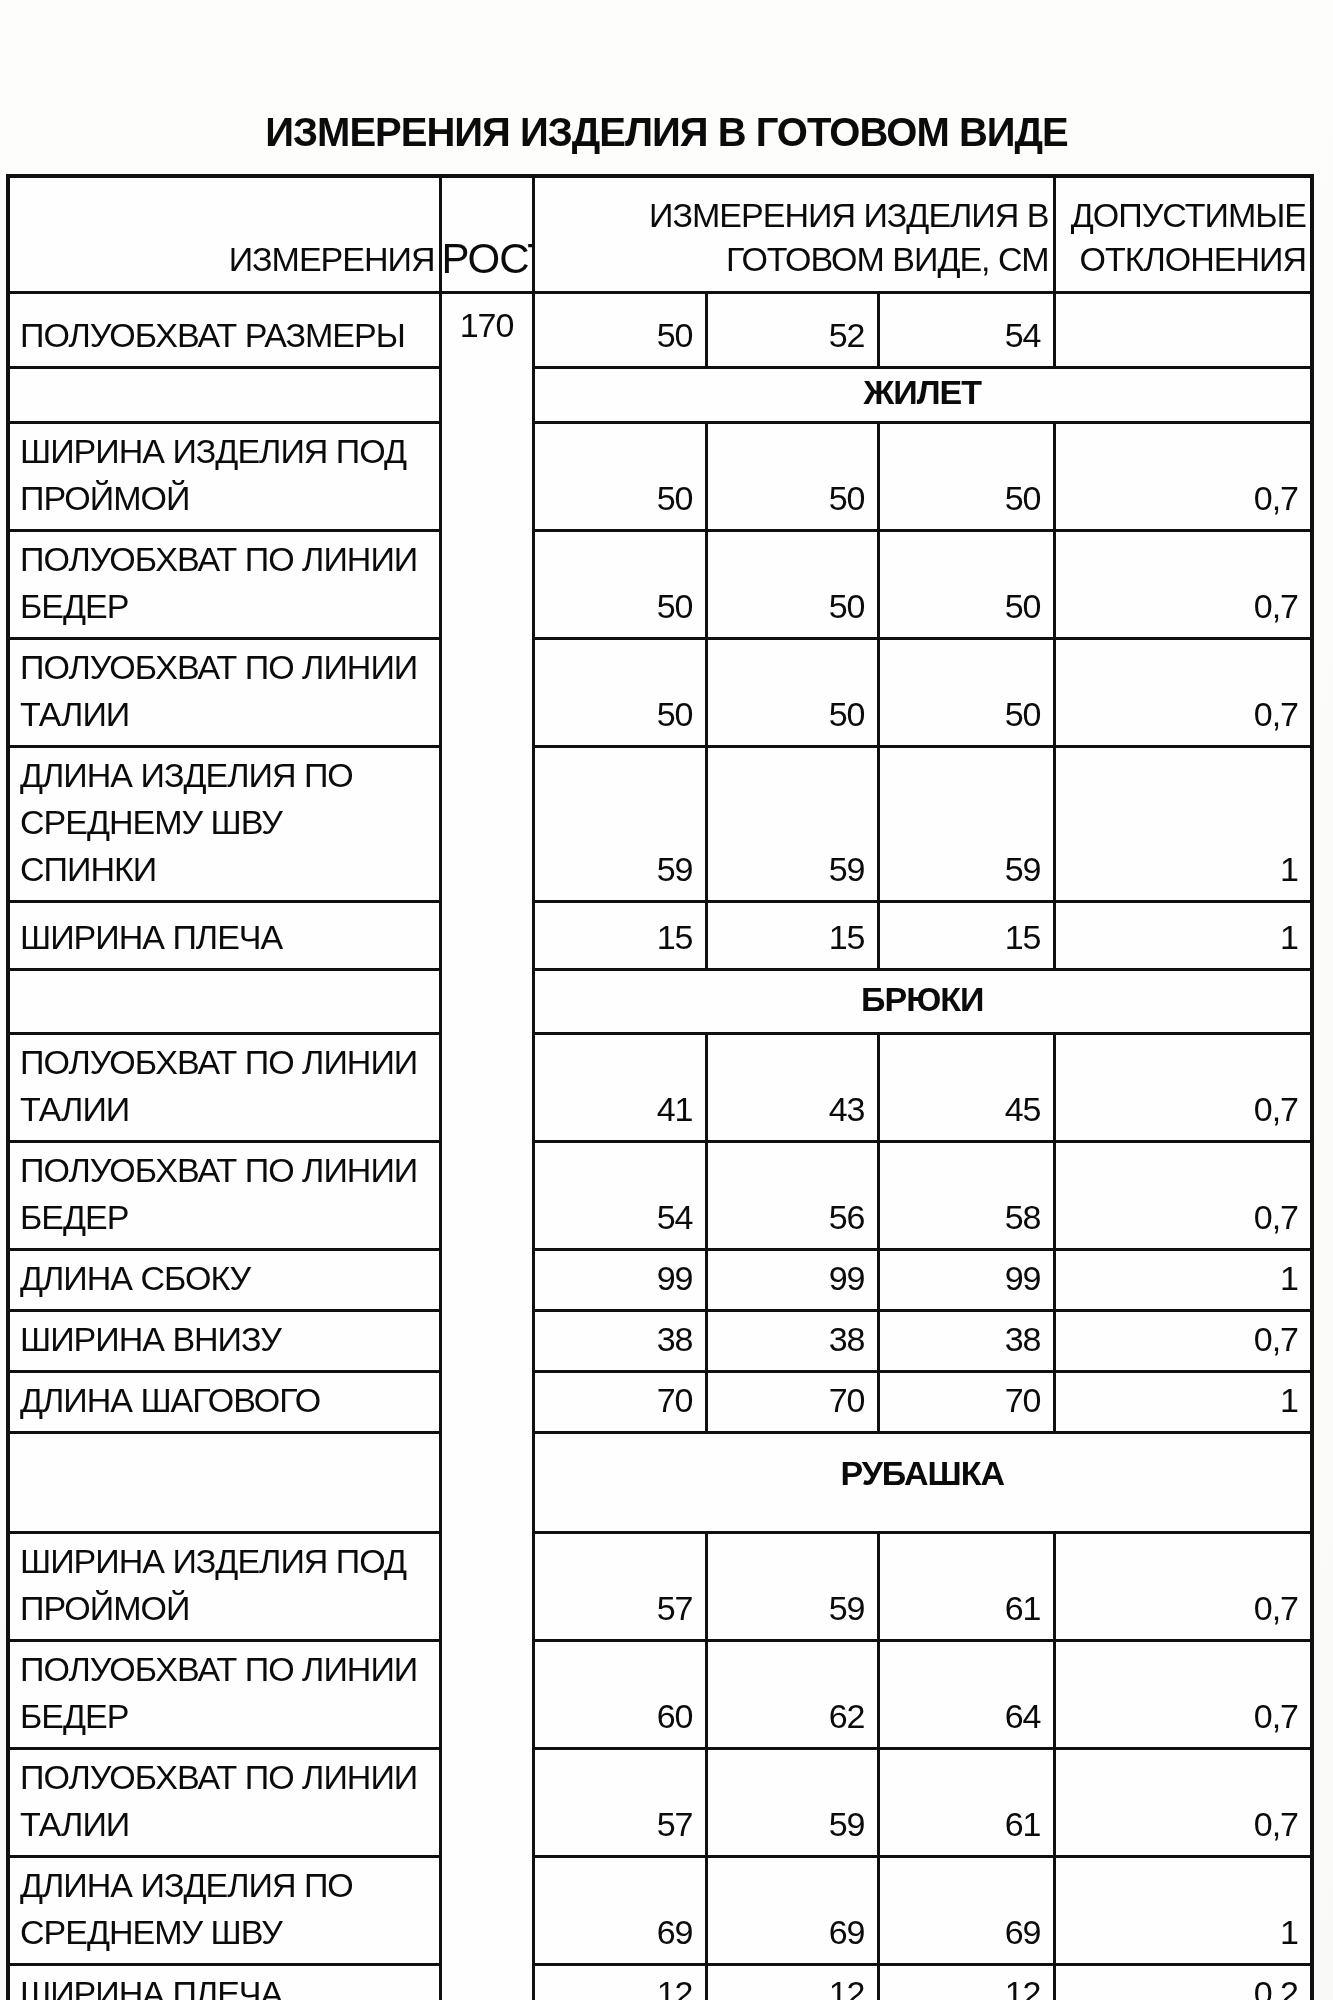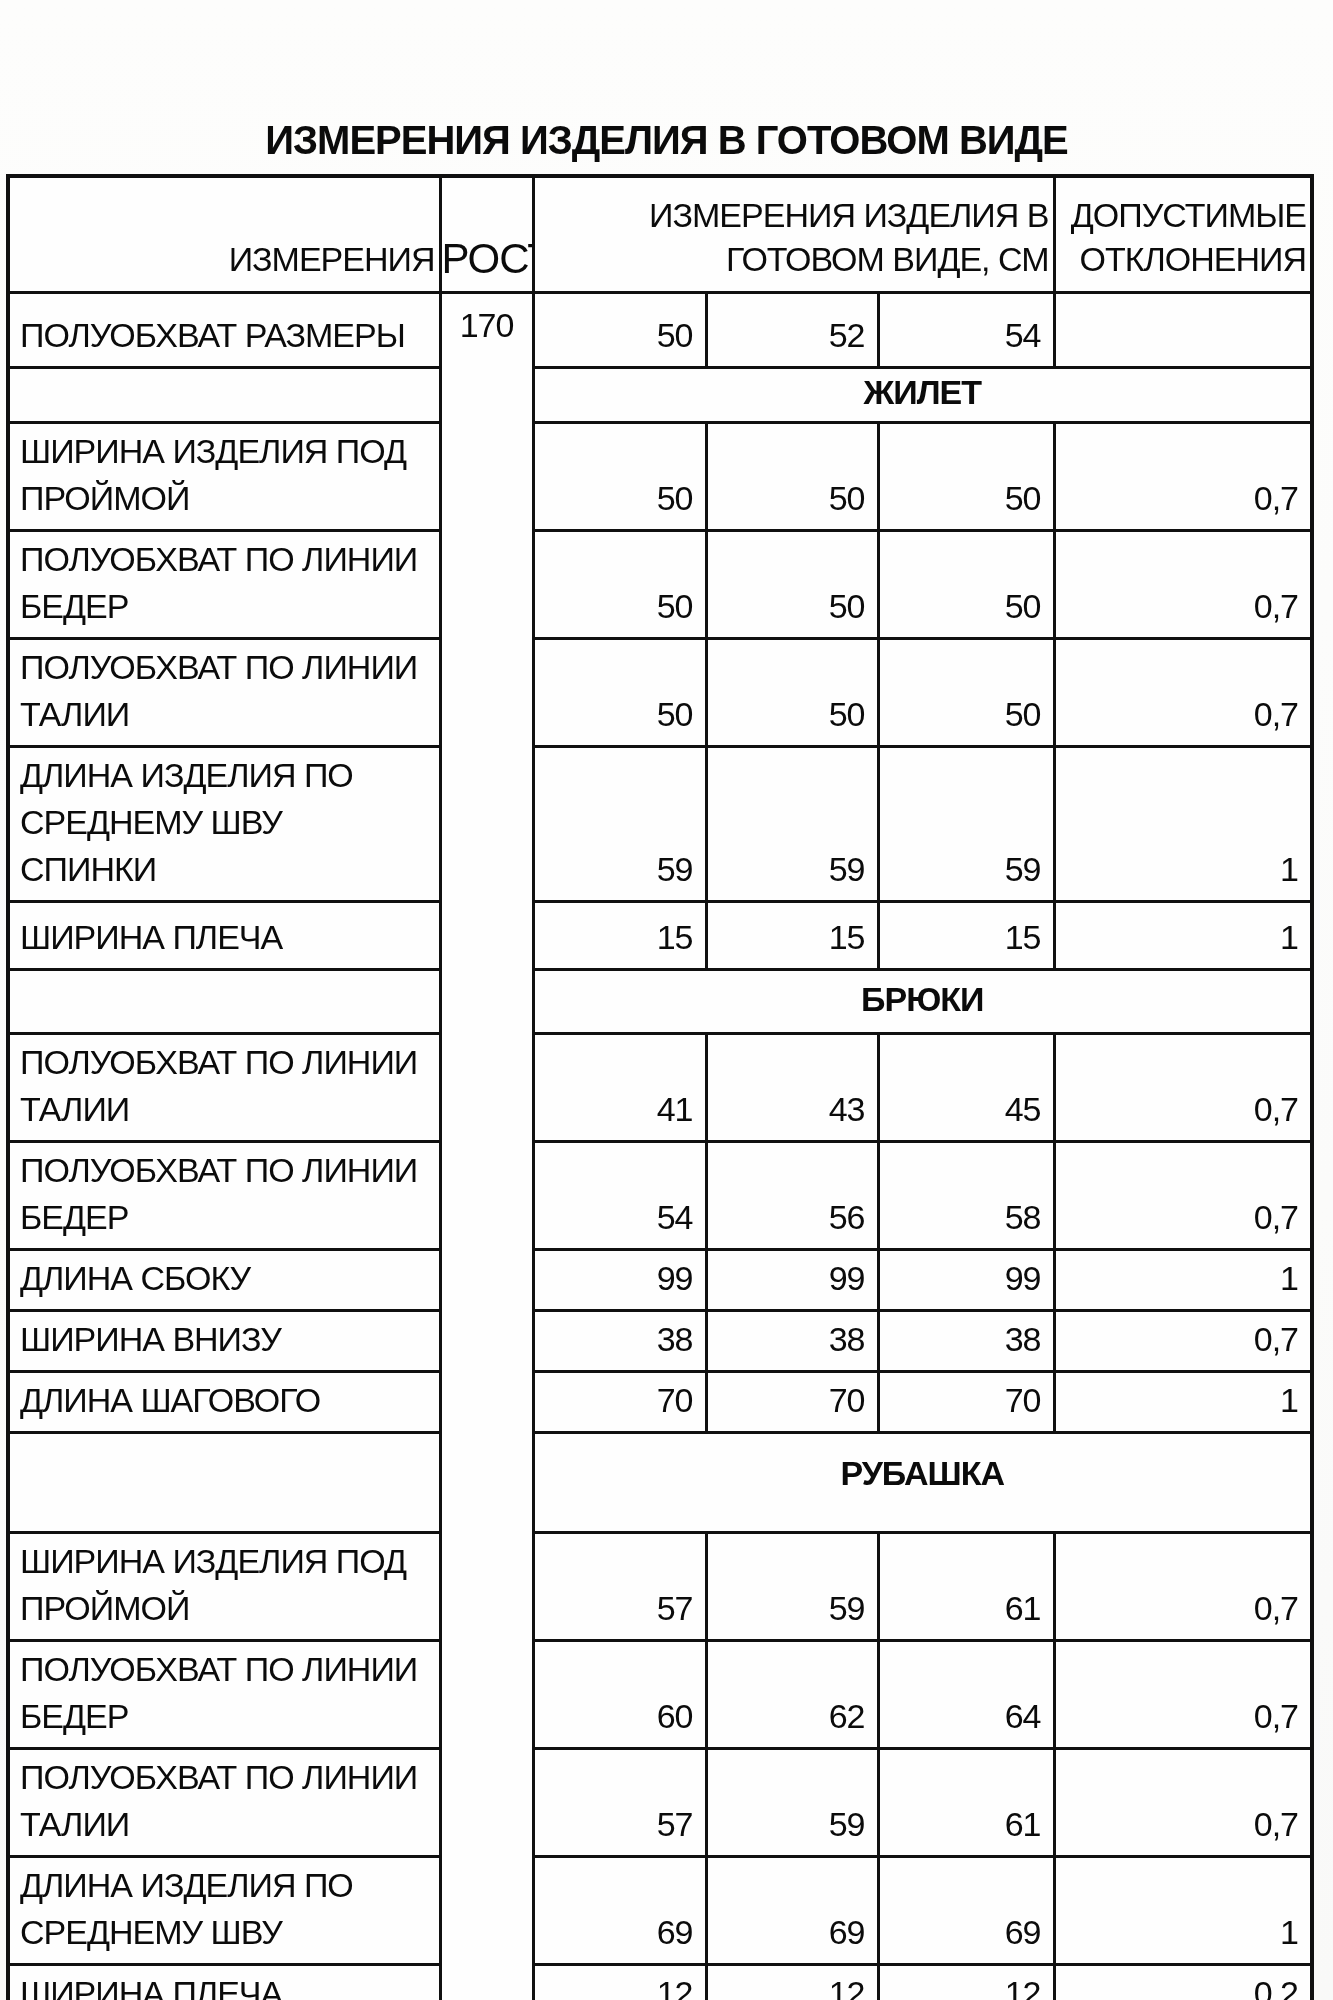--- a/index.html
+++ b/index.html
@@ -5,21 +5,21 @@
   html,body{margin:0;padding:0;}
   .page{
     position:relative;
     width:1333px;height:2000px;
     background:linear-gradient(180deg,#fdfdfc 0%,#fbfbfa 60%,#f9f9f8 100%);
     font-family:"Liberation Sans","DejaVu Sans",sans-serif;
     color:#0b0b0b;
     overflow:hidden;
   }
   .doc-title{
-    position:absolute;top:116px;left:0;width:100%;
+    position:absolute;top:108px;left:0;width:100%;
     text-align:center;
     font-size:40px;font-weight:700;letter-spacing:-1px;
     line-height:48px;
     white-space:nowrap;
   }
   table.meas-table{
     position:absolute;left:6px;top:174px;
     width:1304px;
     border-collapse:collapse;table-layout:fixed;
     background:#fefefe;

